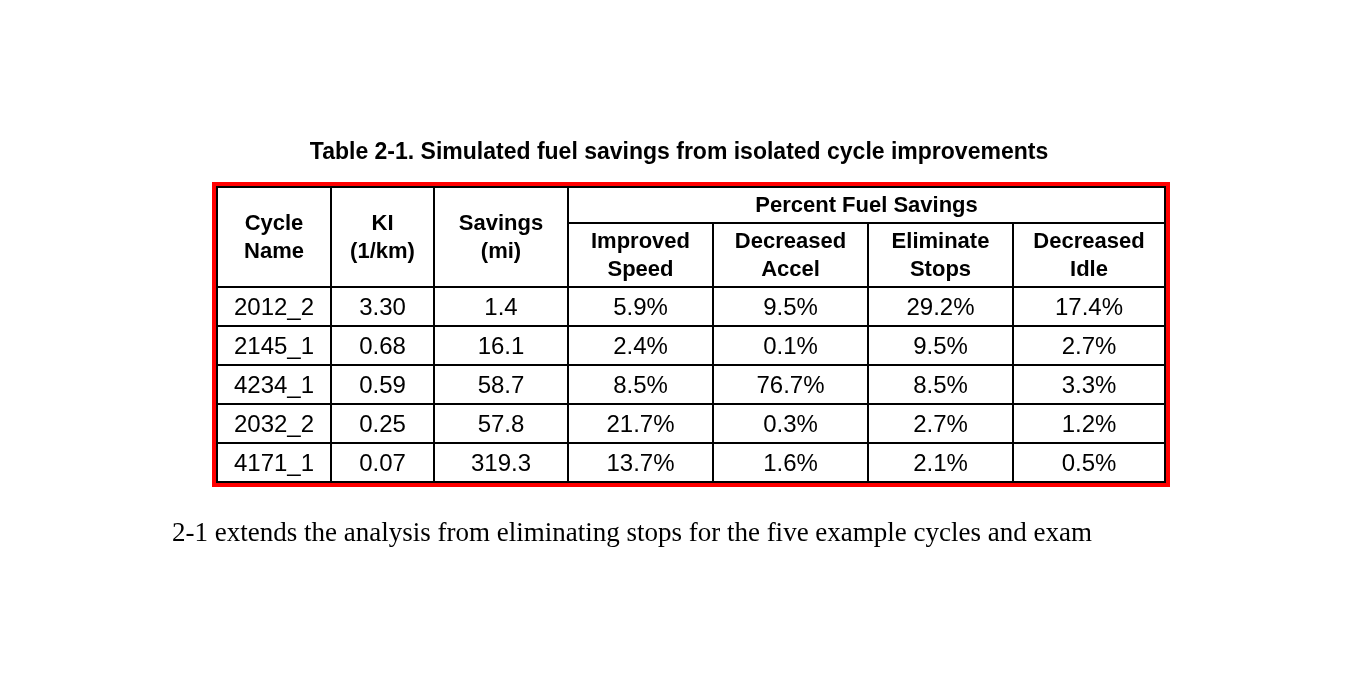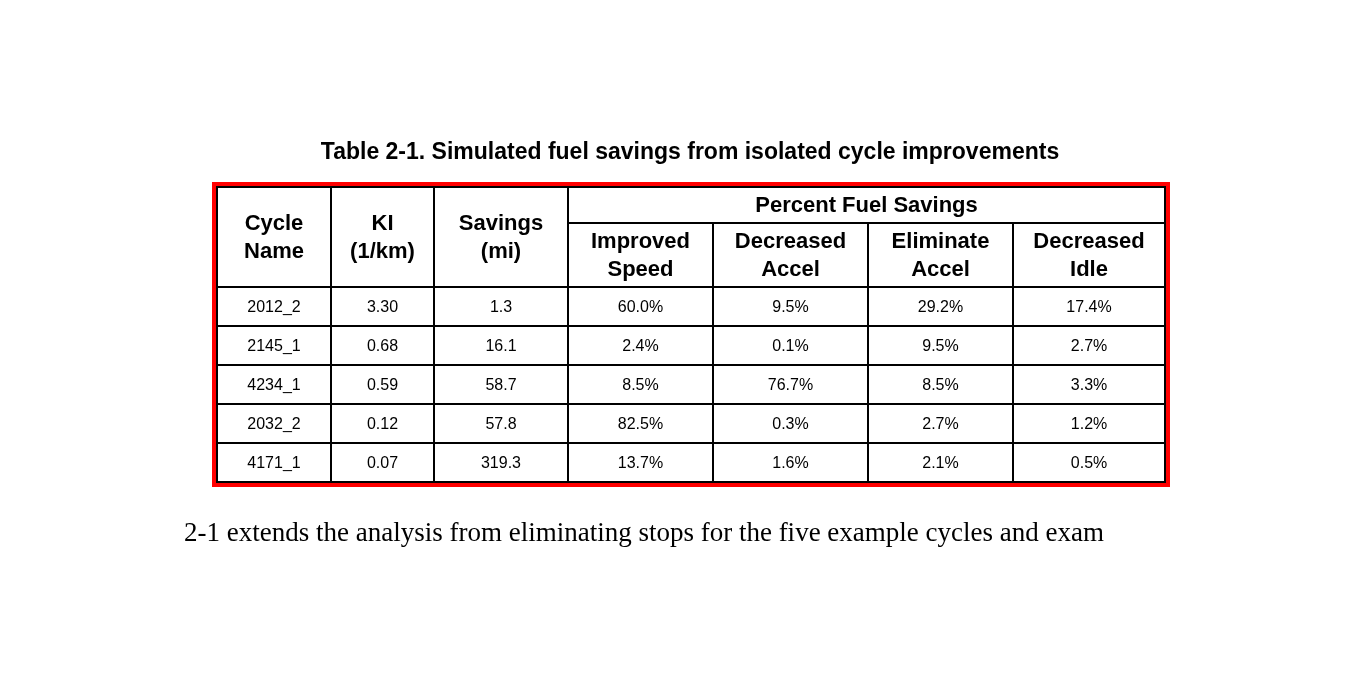--- a/index.html
+++ b/index.html
@@ -13,21 +13,21 @@
     height: 674px;
     position: relative;
     overflow: hidden;
     font-family: "Liberation Sans", sans-serif;
     color: #000000;
   }
 
   .caption {
     position: absolute;
     top: 138px;
-    left: 212px;
+    left: 201px;
     width: 956px;
     text-align: center;
     font-size: 23px;
     font-weight: bold;
     letter-spacing: 0px;
   }
 
   .red-frame {
     position: absolute;
     top: 182px;
@@ -49,36 +49,36 @@
     vertical-align: middle;
     overflow: hidden;
   }
   table.fuel-table th {
     font-size: 22px;
     font-weight: bold;
     line-height: 1.28;
     white-space: pre-line;
   }
   table.fuel-table td {
-    font-size: 16px;
+    font-size: 24px;
     font-weight: normal;
     white-space: nowrap;
   }
   tr.group-row { height: 36px; }
   tr.subheader-row { height: 64px; }
   tr.data-row { height: 39px; }
   td.cycle-cell {
     text-align: left;
     padding-left: 5px;
   }
 
   .body-text {
     position: absolute;
     top: 517px;
-    left: 184px;
+    left: 172px;
     font-family: "Liberation Serif", serif;
     font-size: 27px;
     white-space: nowrap;
   }
 </style>
 </head>
 <body>
 
 <div class="caption">Table 2-1. Simulated fuel savings from isolated cycle improvements</div>
 
@@ -102,30 +102,30 @@
         <th rowspan="2">Savings
 (mi)</th>
         <th colspan="4">Percent Fuel Savings</th>
       </tr>
       <tr class="subheader-row">
         <th>Improved
 Speed</th>
         <th>Decreased
 Accel</th>
         <th>Eliminate
-Accel</th>
+Stops</th>
         <th>Decreased
 Idle</th>
       </tr>
 
       <tr class="data-row">
         <td class="cycle-cell">2012_2</td>
         <td>3.30</td>
-        <td>1.3</td>
-        <td>60.0%</td>
+        <td>1.4</td>
+        <td>5.9%</td>
         <td>9.5%</td>
         <td>29.2%</td>
         <td>17.4%</td>
       </tr>
       <tr class="data-row">
         <td class="cycle-cell">2145_1</td>
         <td>0.68</td>
         <td>16.1</td>
         <td>2.4%</td>
         <td>0.1%</td>
@@ -136,23 +136,23 @@
         <td class="cycle-cell">4234_1</td>
         <td>0.59</td>
         <td>58.7</td>
         <td>8.5%</td>
         <td>76.7%</td>
         <td>8.5%</td>
         <td>3.3%</td>
       </tr>
       <tr class="data-row">
         <td class="cycle-cell">2032_2</td>
-        <td>0.12</td>
+        <td>0.25</td>
         <td>57.8</td>
-        <td>82.5%</td>
+        <td>21.7%</td>
         <td>0.3%</td>
         <td>2.7%</td>
         <td>1.2%</td>
       </tr>
       <tr class="data-row">
         <td class="cycle-cell">4171_1</td>
         <td>0.07</td>
         <td>319.3</td>
         <td>13.7%</td>
         <td>1.6%</td>

